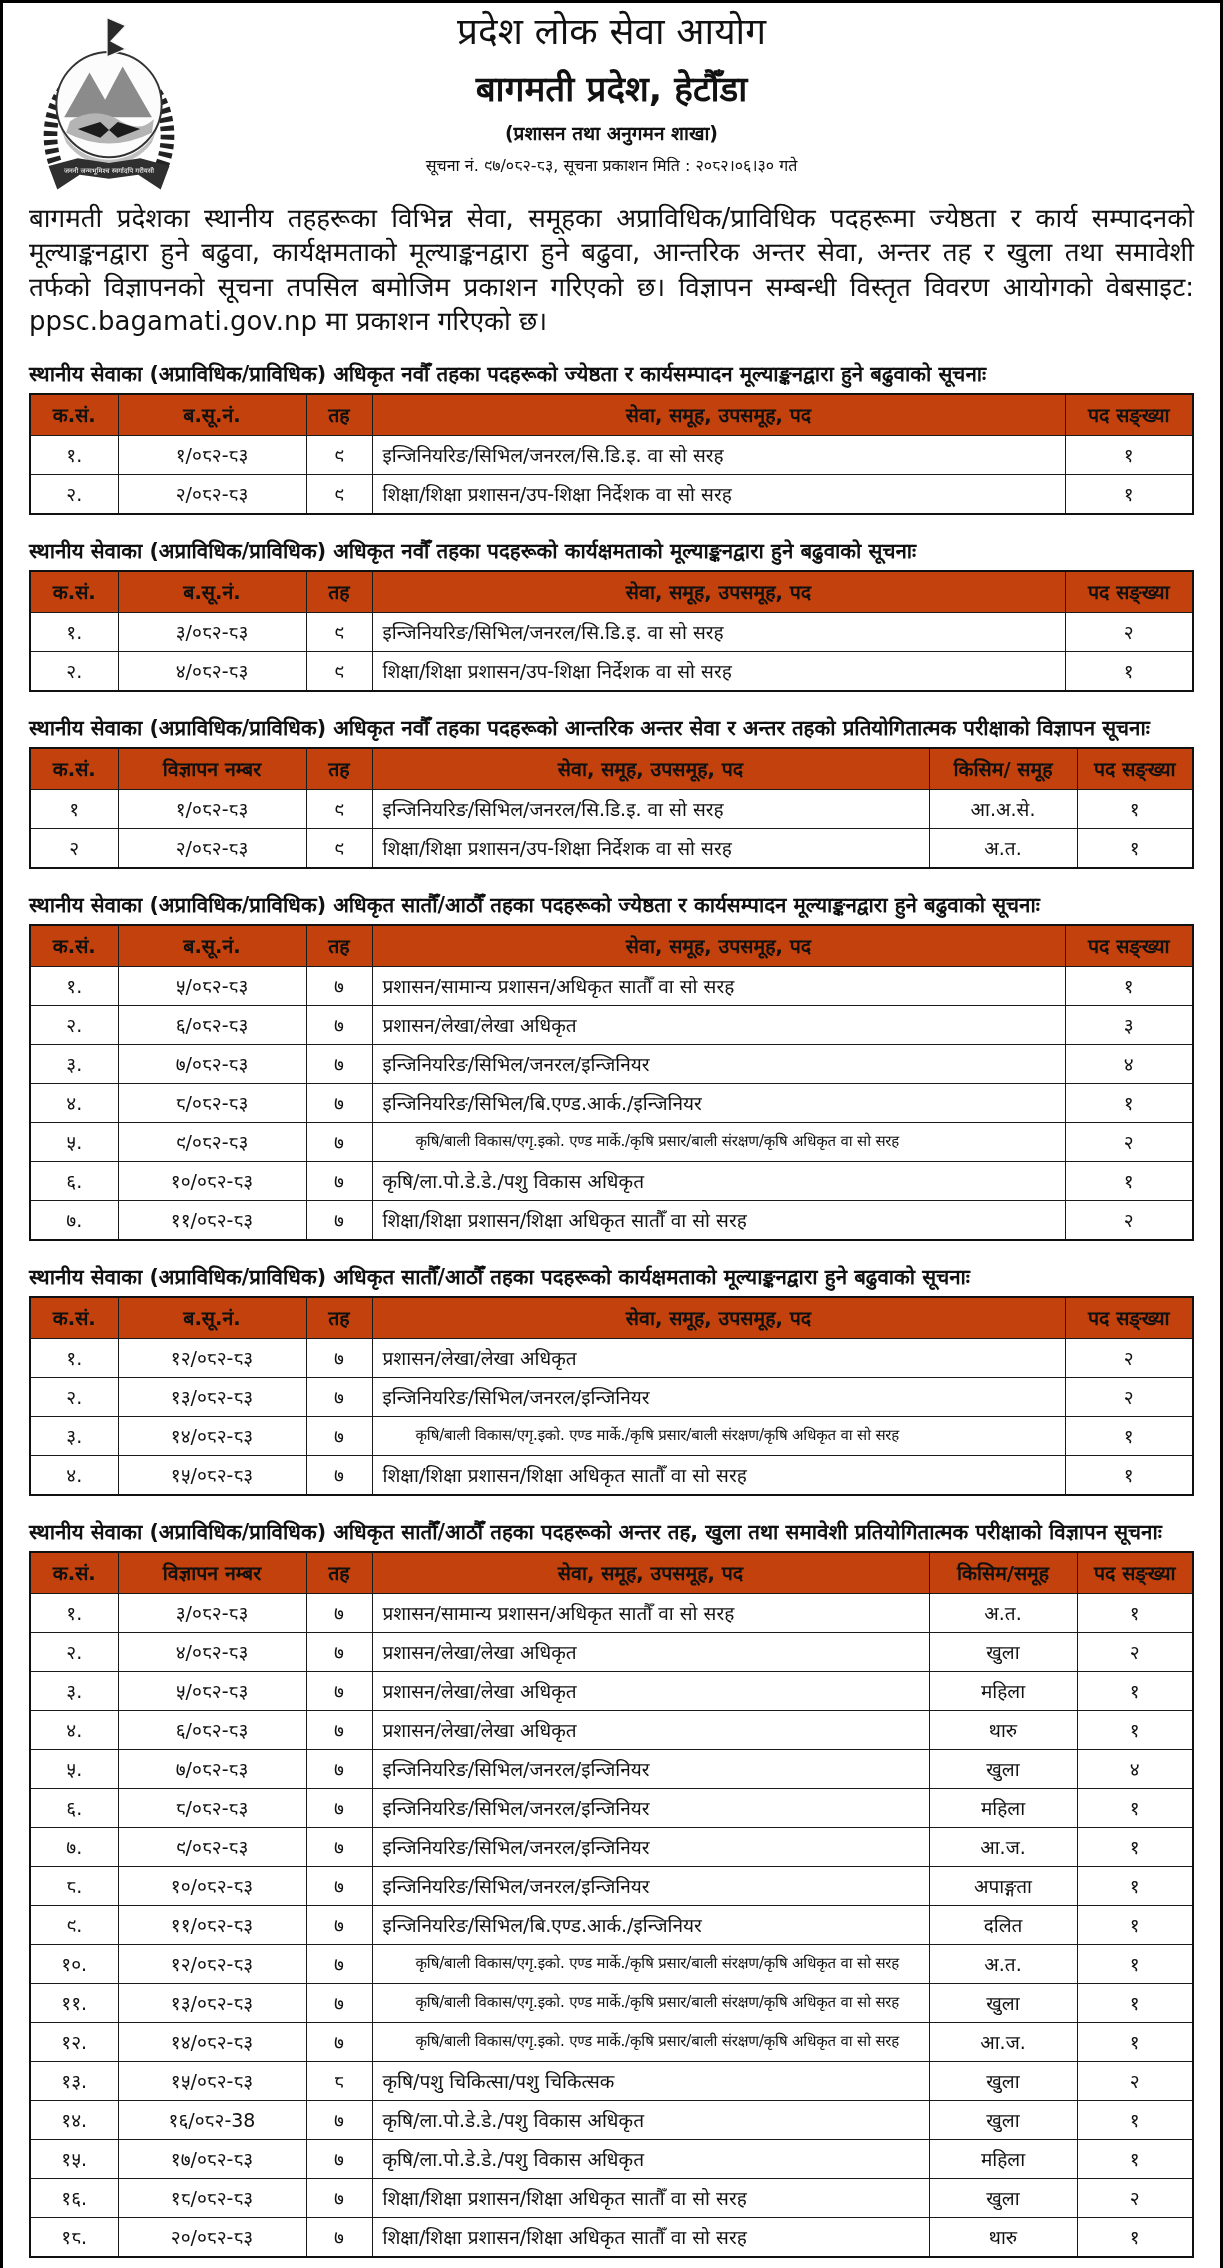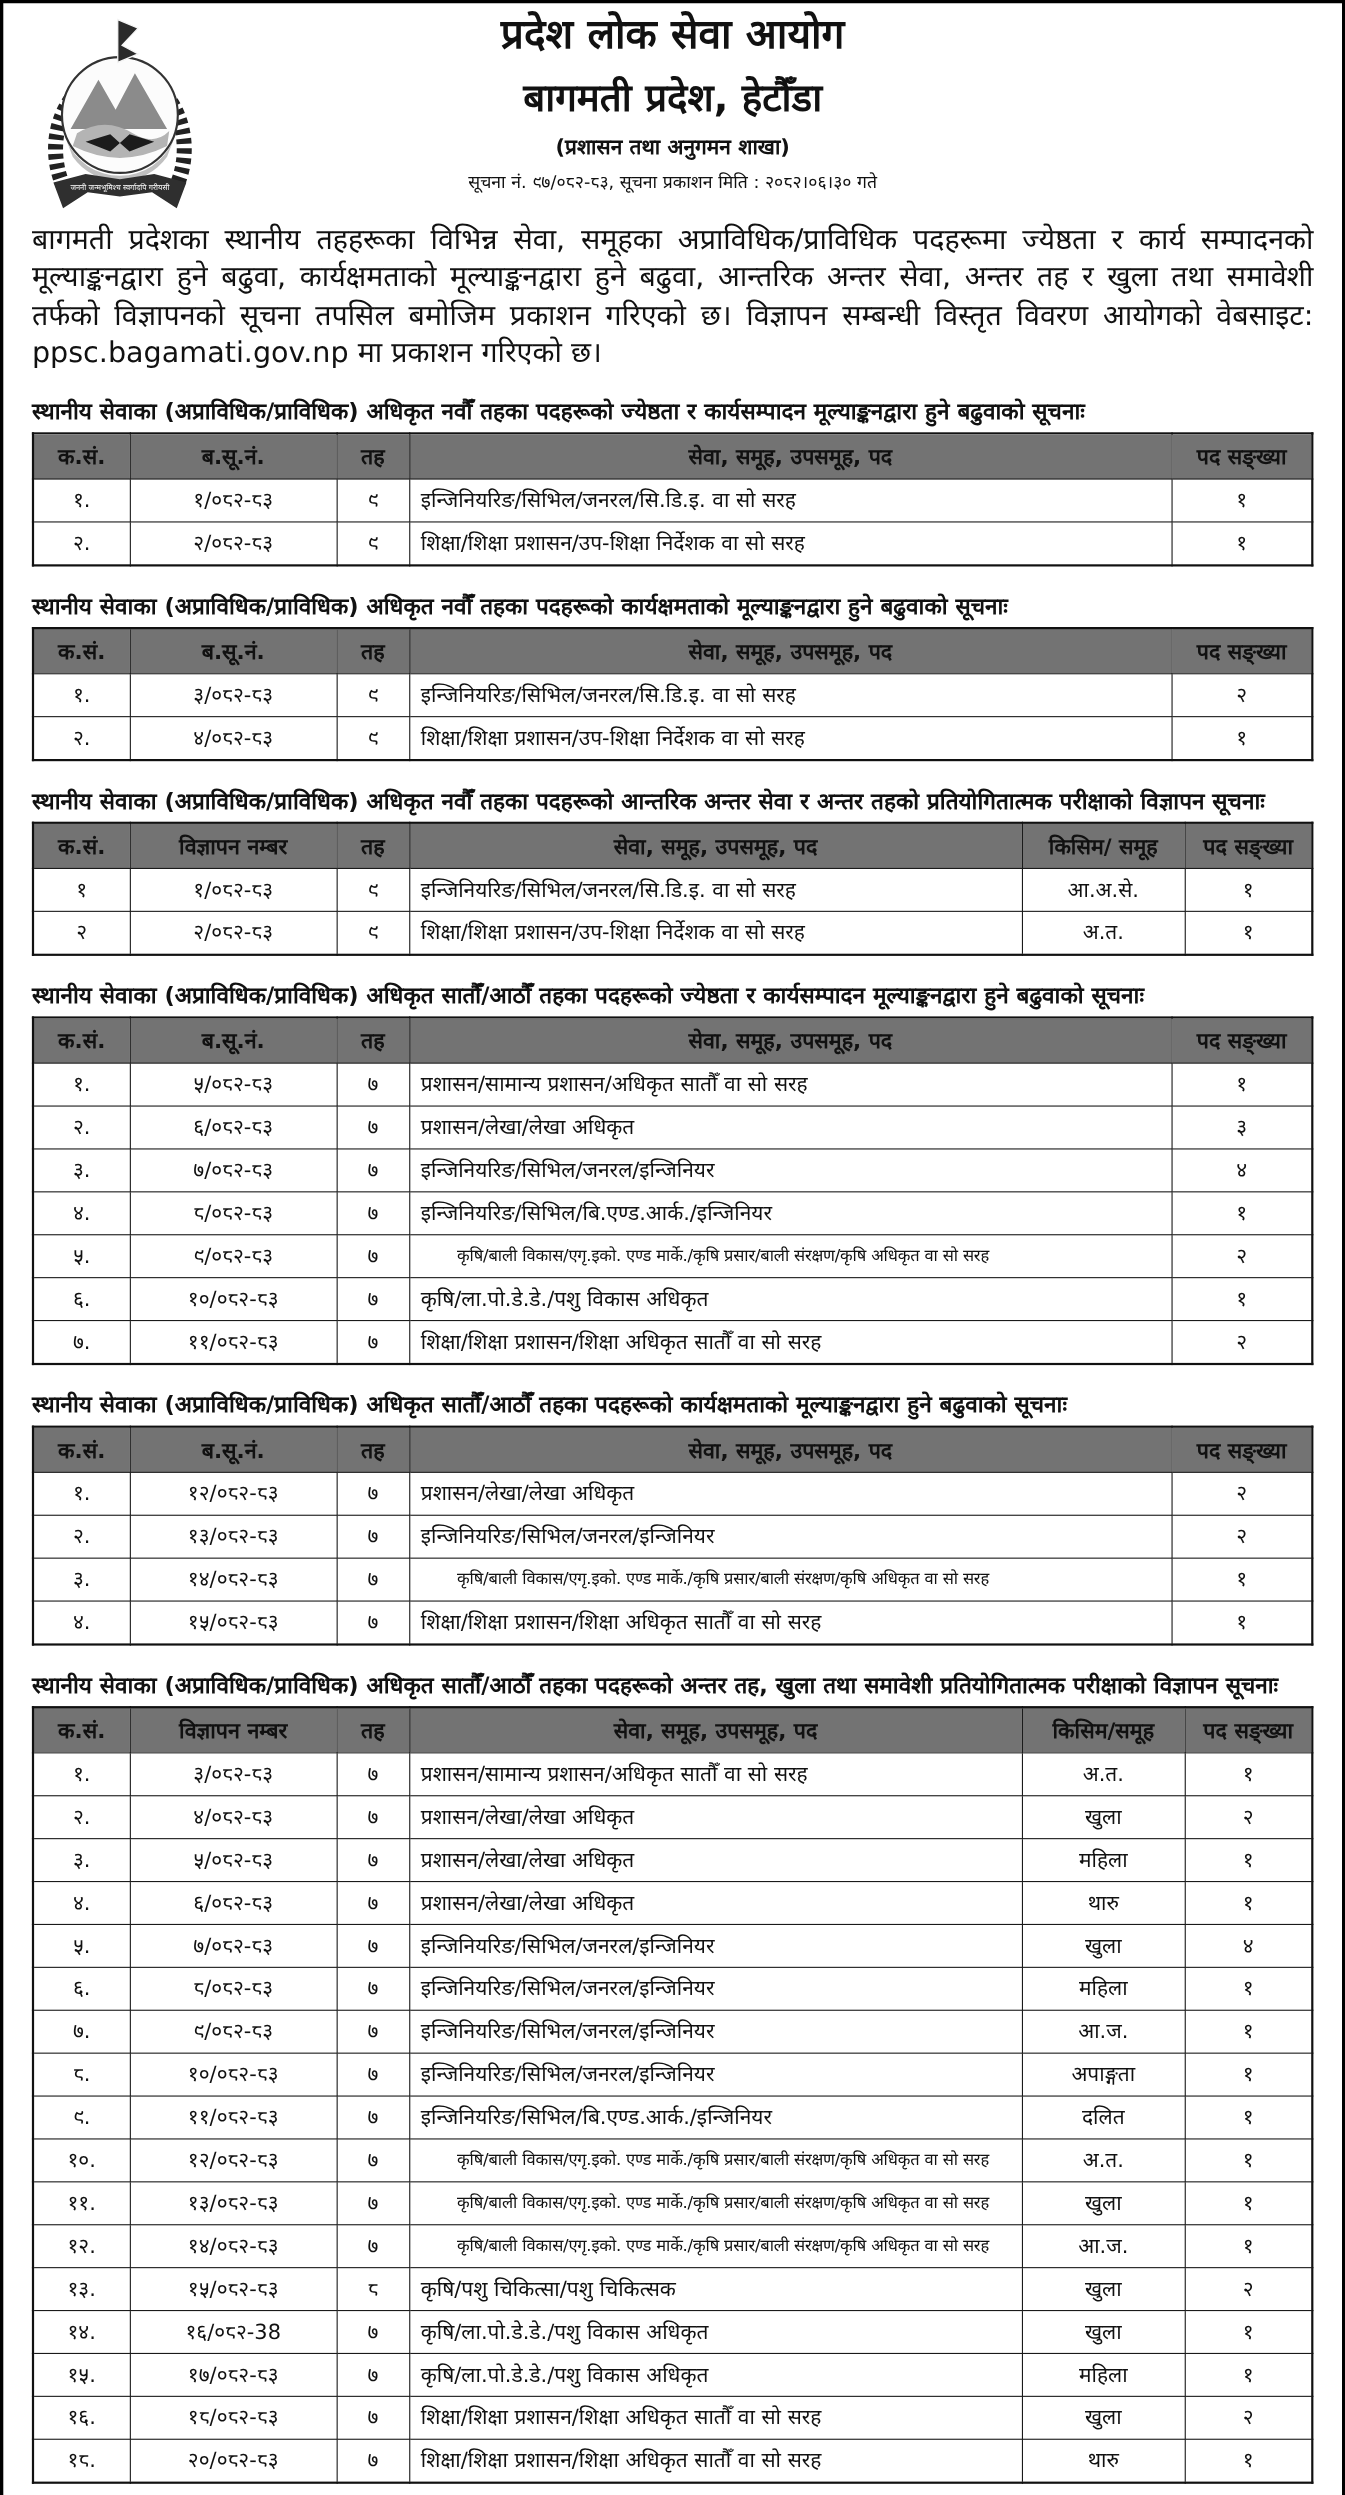--- a/index.html
+++ b/index.html
@@ -12,21 +12,21 @@
     border:3px solid #000;
     border-bottom-width:6px;
     padding:6px 26px 14px 26px;
     font-family:"DejaVu Sans","Liberation Sans",sans-serif;
     color:#111;
   }
   
   .doc-header{position:relative;min-height:178px;}
   .emblem{position:absolute;left:2px;top:2px;width:156px;height:192px;}
   .head-center{text-align:center;padding-top:2px;}
-  .h-title{font-size:37px;font-weight:bold;margin:0;line-height:1.15;}
+  .h-title{font-size:37px;font-weight:normal;margin:0;line-height:1.15;}
   .h-sub{font-size:35px;font-weight:bold;margin:10px 0 0 0;}
   .h-branch{font-size:19px;font-weight:bold;margin-top:9px;}
   .h-notice{font-size:16px;font-weight:normal;margin-top:8px;}
   
   .intro{
     font-size:26px;line-height:1.32;text-align:justify;
     margin:14px 0 0 0;
   }
   
   .tbl-section{margin-top:21px;}
@@ -36,21 +36,21 @@
     border:2px solid #111;
   }
   table.notice-table th,table.notice-table td{
     border:1.6px solid #1a1a1a;
     text-align:center;vertical-align:middle;
     padding:5px 4px;
     font-size:19px;line-height:1.18;
     overflow:hidden;
   }
   table.notice-table th{
-    background:#737373;
+    background:#c2410c;
     font-weight:bold;font-size:19.5px;
     height:30px;
   }
   table.notice-table td{height:28px;}
   table.notice-table td.svc{text-align:left;padding-left:10px;}
   table.notice-table td.long{font-size:15px;letter-spacing:-0.2px;padding-left:43px;}
   
   .notes{margin-top:20px;}
   .notes-label{font-size:21px;font-weight:bold;}
 </style>

